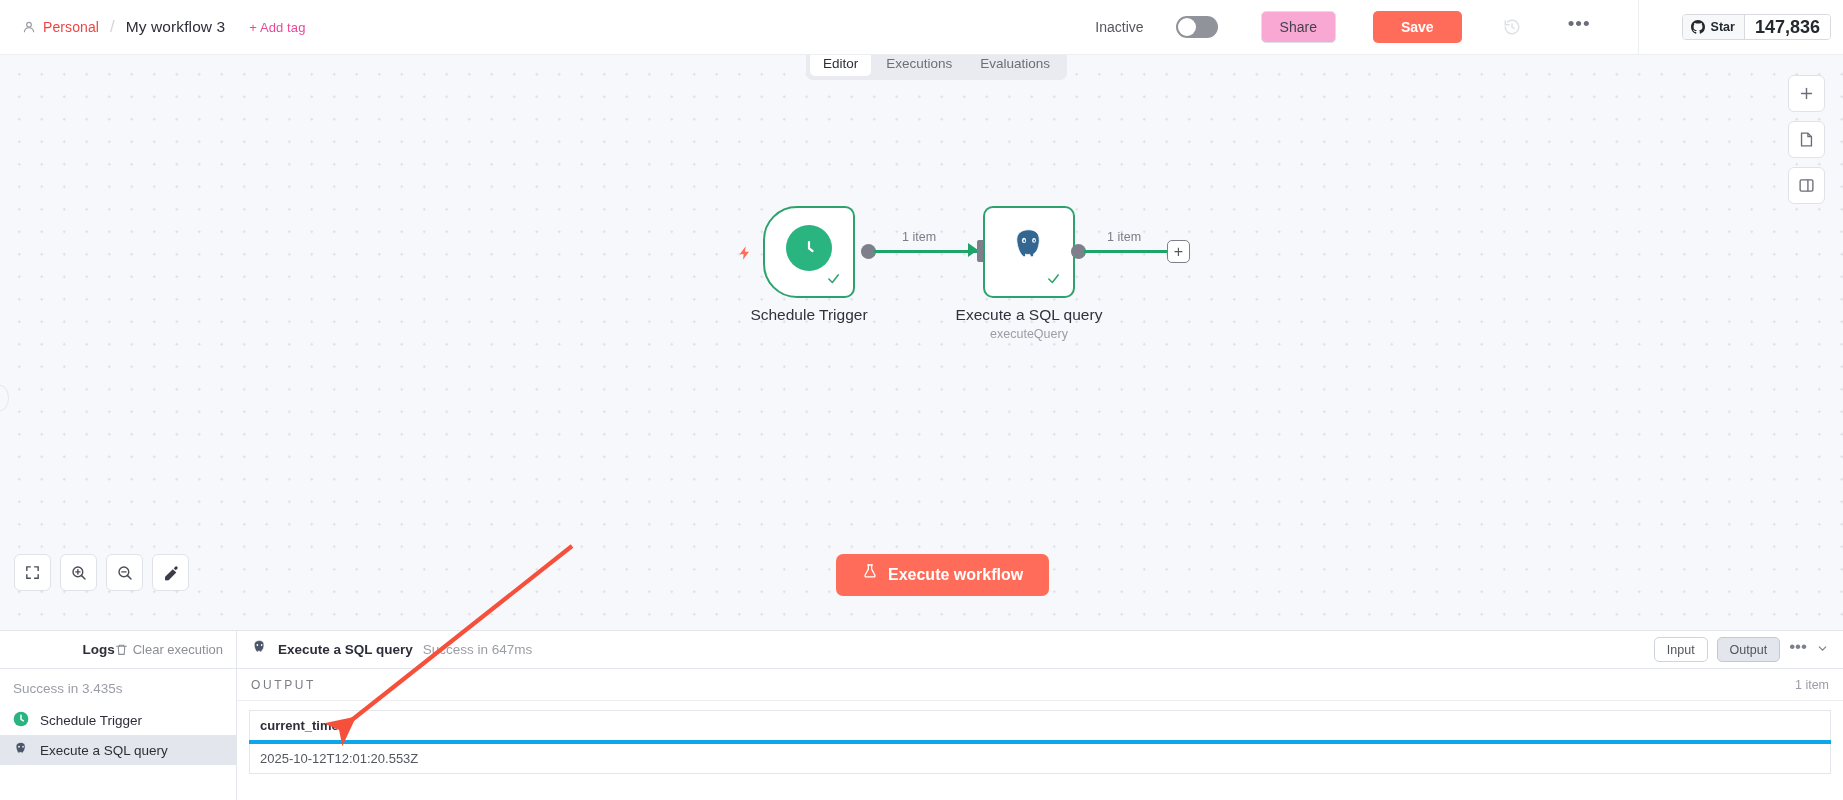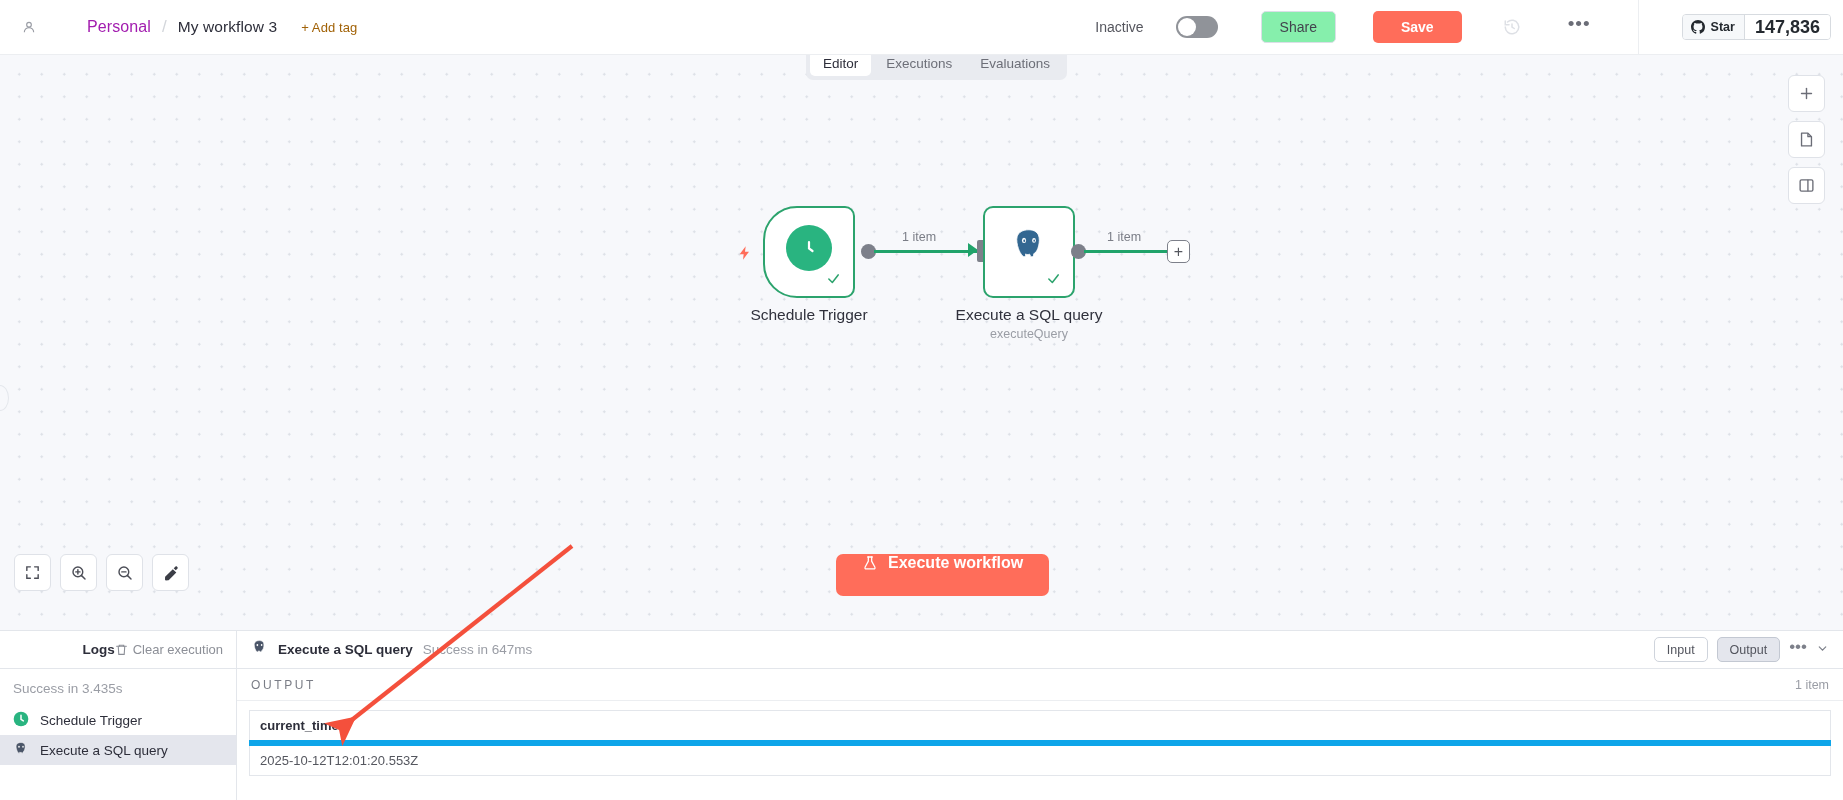--- a/index.html
+++ b/index.html
@@ -12,43 +12,43 @@
 
   
   .topbar {
     position: absolute; top: 0; left: 0; width: 1843px; height: 55px;
     background: #fff; border-bottom: 1px solid #eceef1;
     display: flex; align-items: center; z-index: 40;
   }
   .breadcrumb { display: flex; align-items: center; padding-left: 22px; gap: 0; }
   .bc-person-icon { width: 14px; height: 14px; margin-right: 7px; display:block; }
   .bc-personal {
-    font-size: 16px; color: #a21caf; letter-spacing: .1px; margin-left: 44px;
+    font-size: 14px; color: #ef4444; letter-spacing: .1px;
   }
   .bc-sep { color: #d3d6db; font-size: 17px; margin: 0 11px; font-weight: 300; }
   .bc-name { font-size: 15.5px; color: #2d2e3a; letter-spacing: .1px; }
   .add-tag {
-    margin-left: 24px; font-size: 13px; color: #a16207; letter-spacing: .1px;
+    margin-left: 24px; font-size: 13px; color: #ec4899; letter-spacing: .1px;
   }
 
   .topbar-right {
     margin-left: auto; display: flex; align-items: center; height: 100%; gap: 21px;
   }
   .inactive-label { font-size: 14px; color: #55565e; margin-right: 11px; }
   .toggle {
     width: 42px; height: 22px; border-radius: 11px; background: #909399;
     position: relative; display: inline-block;
   }
   .toggle .knob {
     position: absolute; left: 2px; top: 2px; width: 18px; height: 18px;
     border-radius: 50%; background: #fff;
   }
   .btn-share {
     margin-left: 22px; height: 32px; padding: 0 18px; border: 1px solid #dbdfe7;
-    border-radius: 5px; background: #86efac; font-size: 14px; color: #42434d;
+    border-radius: 5px; background: #f9a8d4; font-size: 14px; color: #42434d;
     display: flex; align-items: center; font-family: "Liberation Sans", sans-serif;
   }
   .btn-save {
     margin-left: 16px; height: 32px; padding: 0 28px; border: none;
     border-radius: 5px; background: #ff6d5a; font-size: 14px; color: #fff;
     font-weight: bold; display: flex; align-items: center;
     font-family: "Liberation Sans", sans-serif;
   }
   .icon-history { margin-left: 20px; width: 18px; height: 18px; opacity: .55; }
   .dots-menu {
@@ -164,23 +164,23 @@
   .zoom-bar {
     position: absolute; left: 14px; bottom: 39px; display: flex; gap: 9px; z-index: 20;
   }
   .zoom-btn {
     width: 37px; height: 37px; background: #fff; border: 1px solid #dfe2e8;
     border-radius: 6px; display: flex; align-items: center; justify-content: center;
   }
 
   
   .exec-btn {
-    position: absolute; left: 836px; bottom: 34px; height: 42px; padding: 0 26px;
+    position: absolute; left: 836px; bottom: 34px; height: 42px; padding: 12px 26px;
     background: #ff6d5a; border: none; border-radius: 7px; color: #fff;
-    font-size: 16px; font-weight: bold; display: flex; align-items: flex-start;
+    font-size: 16px; font-weight: bold; display: flex; align-items: flex-end;
     gap: 10px; z-index: 20; font-family: "Liberation Sans", sans-serif;
   }
 
   
   .bottom {
     position: absolute; top: 630px; left: 0; width: 1843px; height: 170px;
     background: #fff; border-top: 1px solid #e3e6eb; display: flex;
   }
   .logs-pane {
     width: 237px; border-right: 1px solid #e3e6eb; height: 100%;
@@ -224,21 +224,21 @@
   }
   .out-title {
     font-size: 12px; color: #7a7d86; letter-spacing: 2.6px;
   }
   .out-count { margin-left: auto; font-size: 12.5px; color: #9a9da5; }
 
   .out-table { padding: 9px 12px 0 12px; }
   .tbl { width: 100%; border-collapse: collapse; border: 1px solid #e3e6eb; }
   .tbl th {
     text-align: left; font-size: 13px; color: #2d2e3a; font-weight: bold;
-    padding: 7px 10px; border-bottom: 6px solid #0ea5e9; background: #fff;
+    padding: 7px 10px; border-bottom: 4px solid #0ea5e9; background: #fff;
   }
   .tbl td {
     text-align: left; font-size: 13px; color: #55575f; padding: 7px 10px;
   }
 
   
   .annot { position: absolute; left: 0; top: 0; width: 1843px; height: 800px;
            pointer-events: none; z-index: 60; }
 </style>
 </head>

